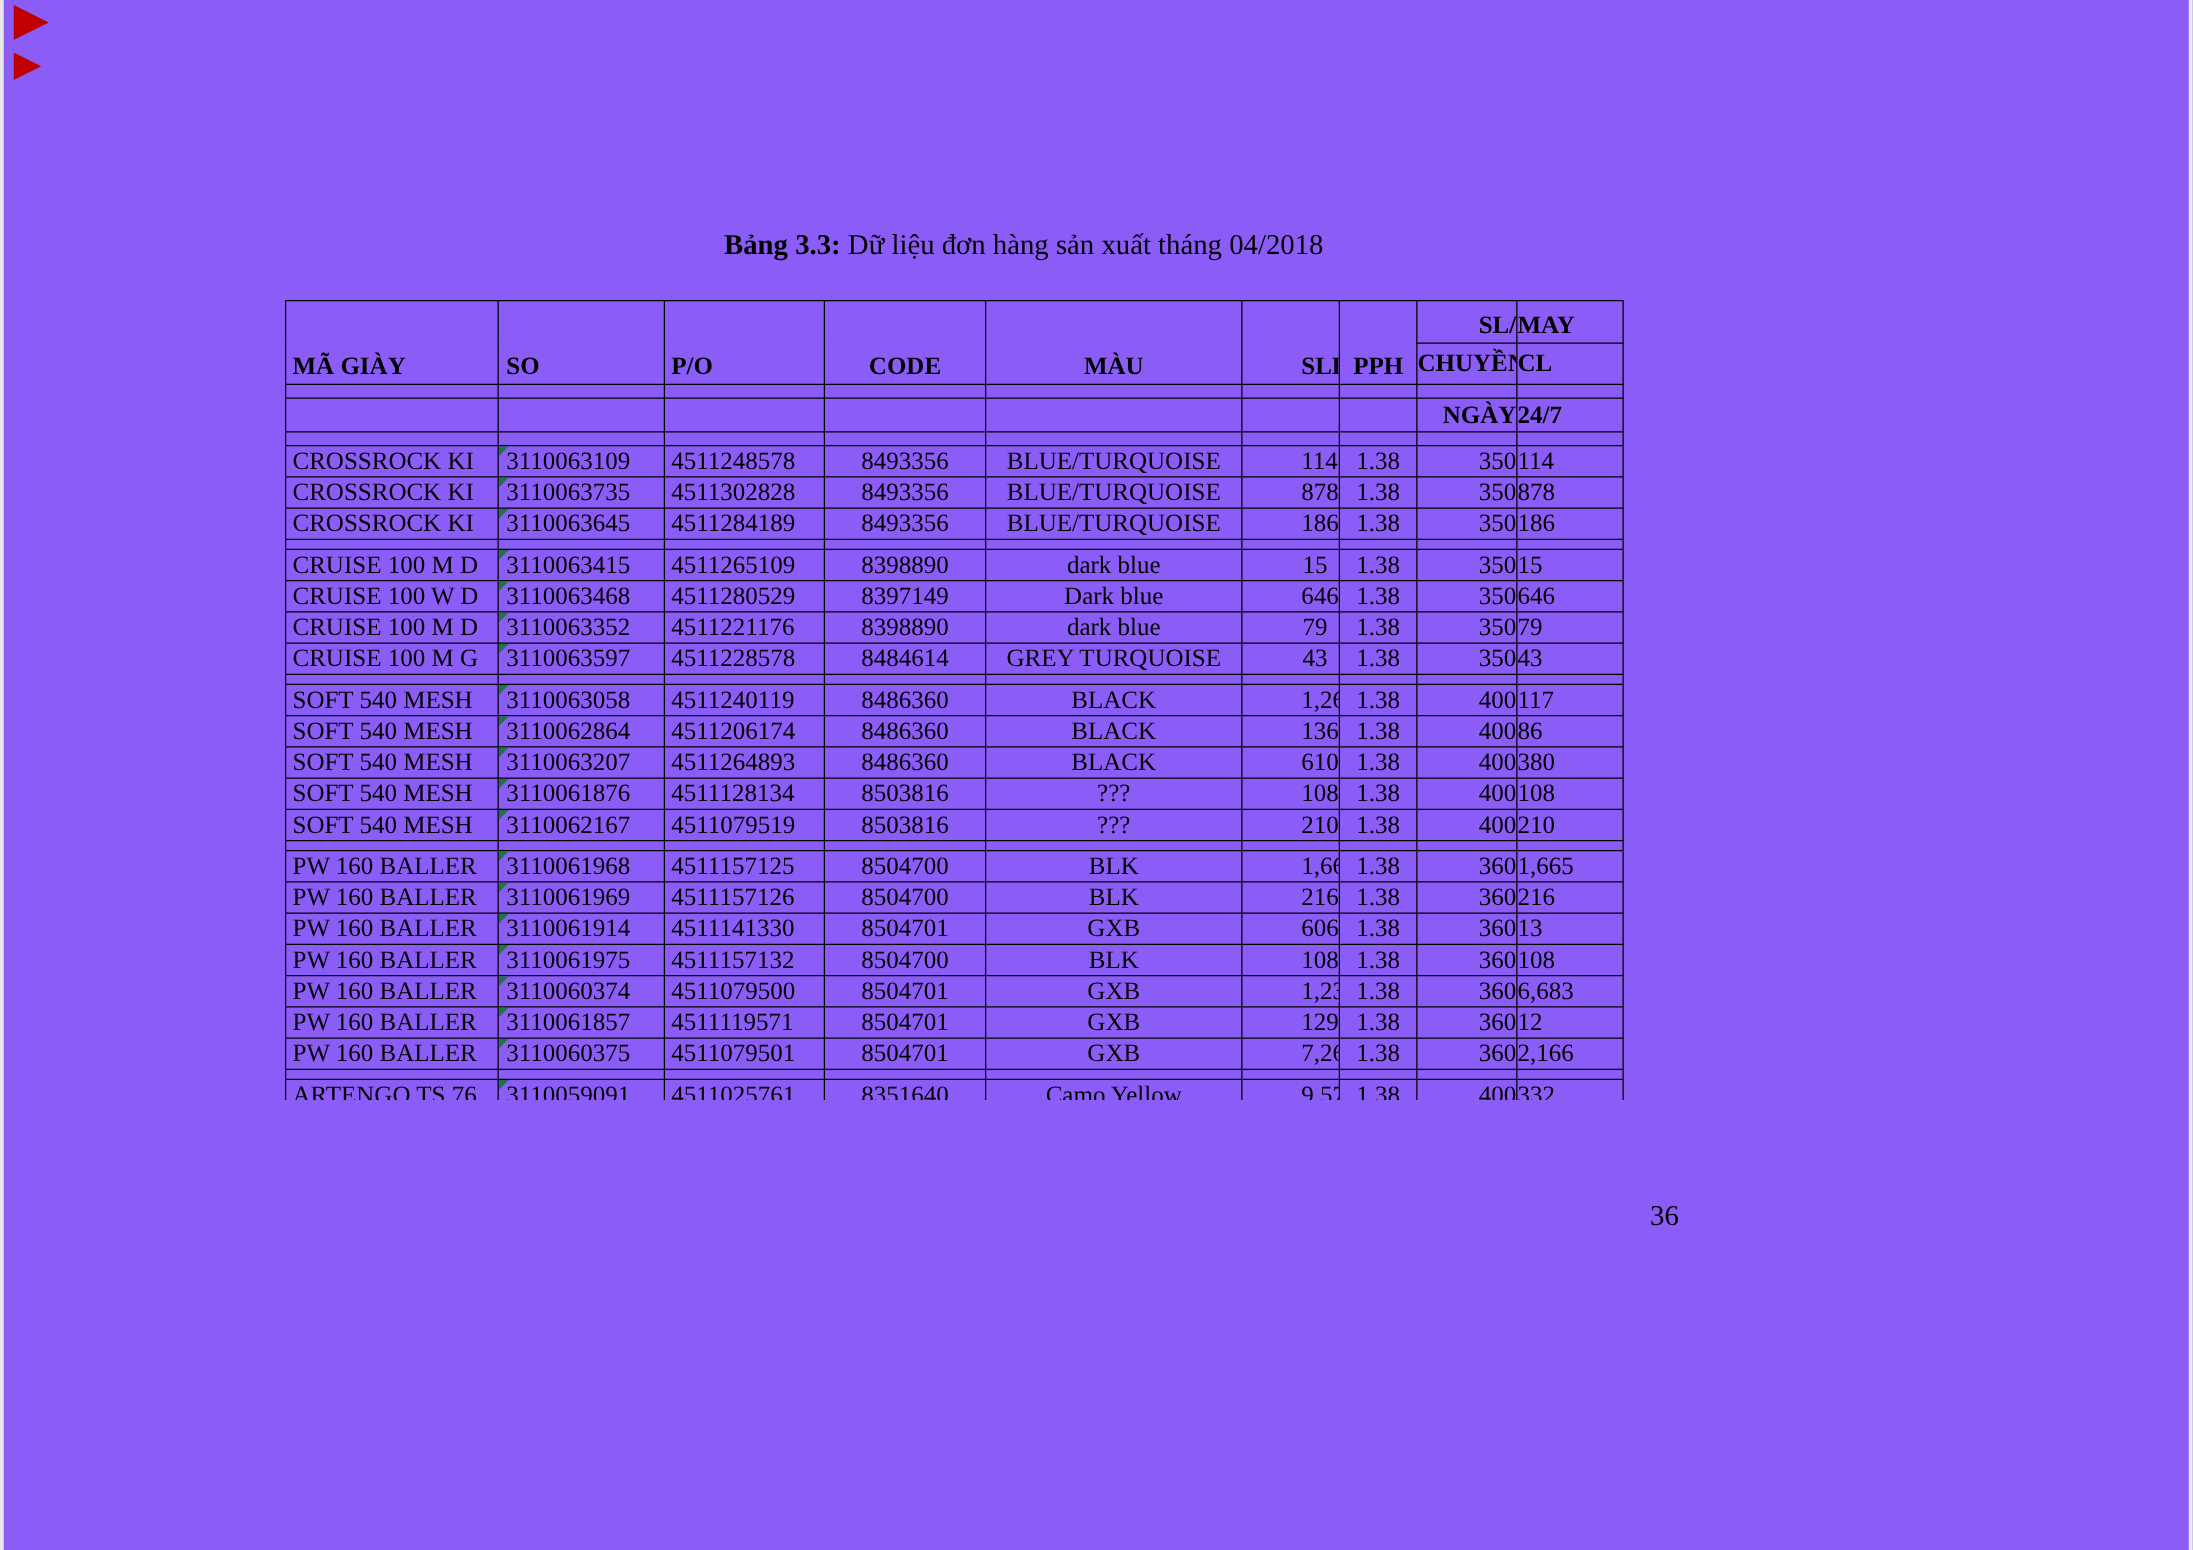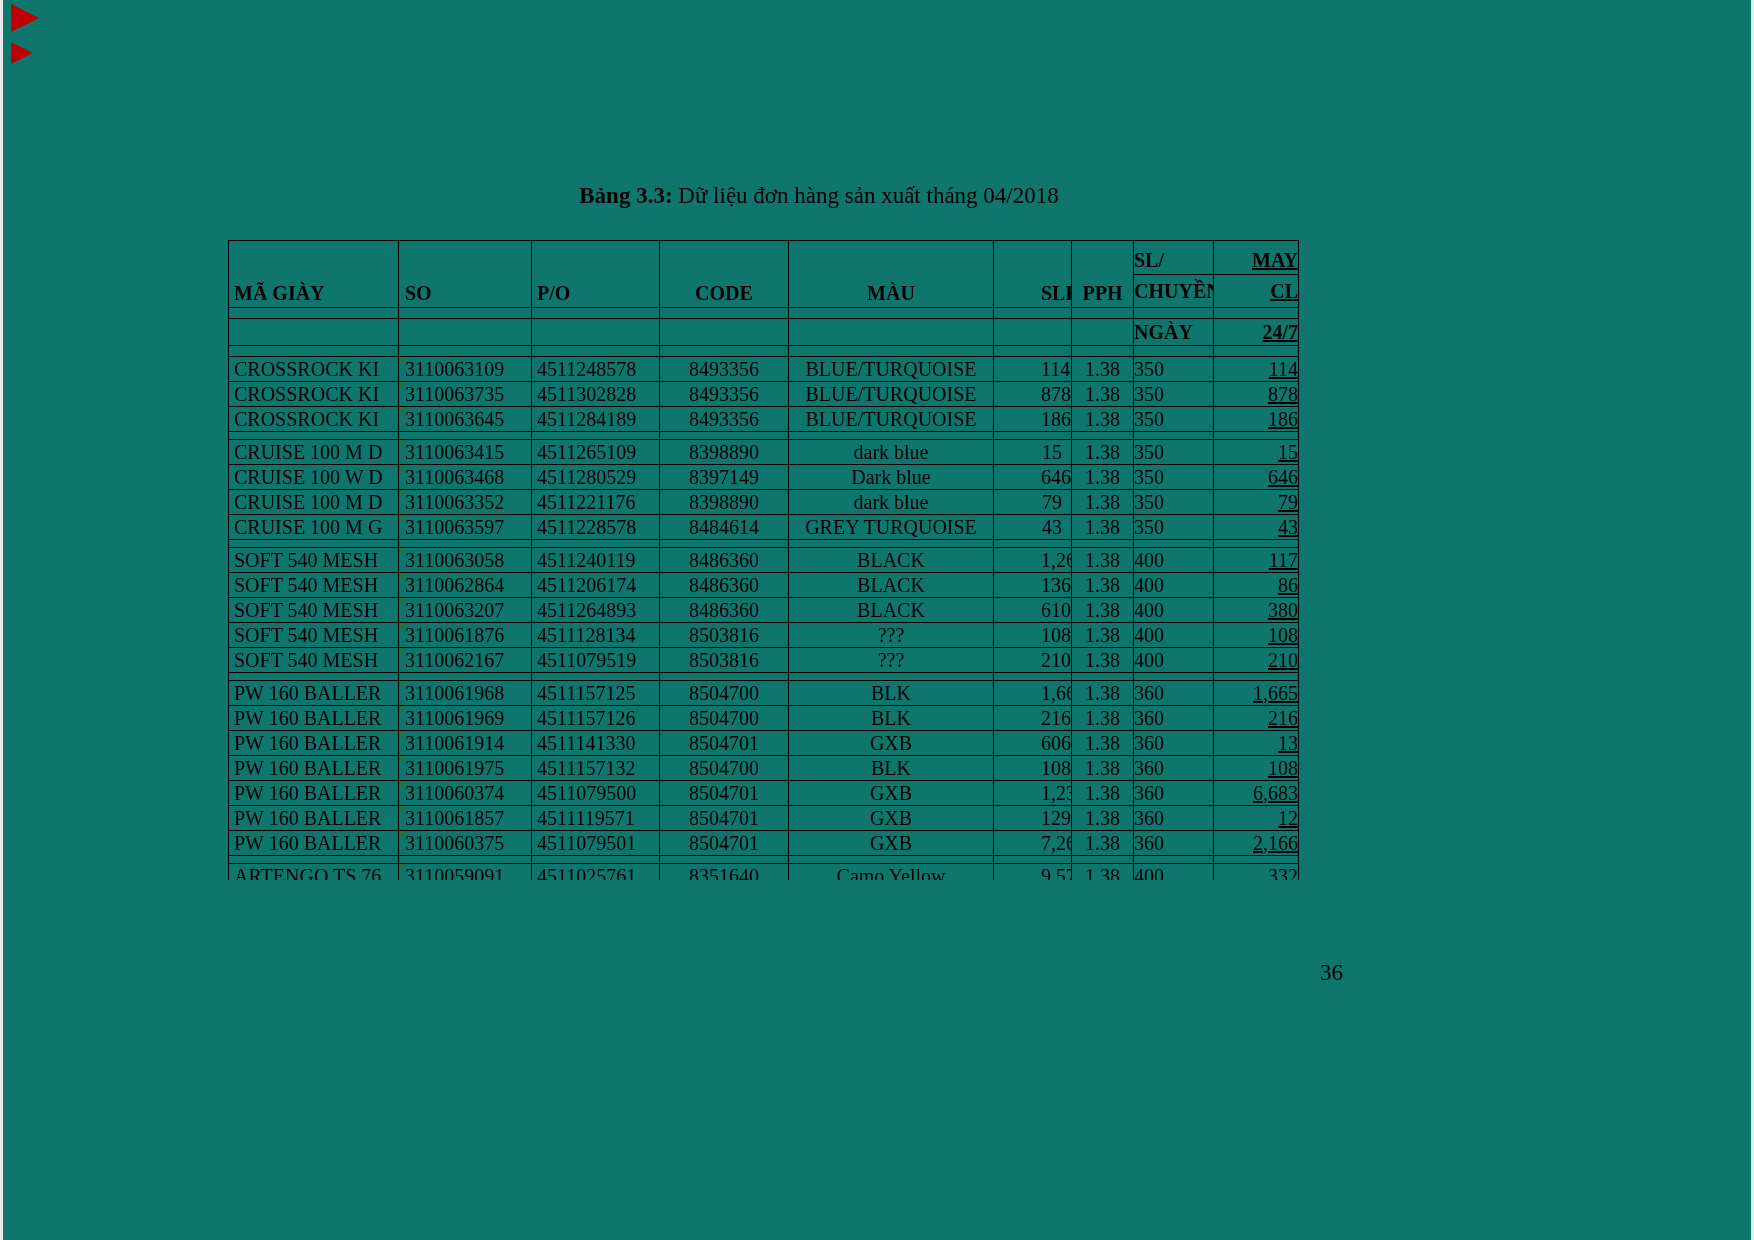--- a/index.html
+++ b/index.html
@@ -1,17 +1,17 @@
 <!DOCTYPE html>
 <html><head>
 <meta charset="utf-8">
 <style>
   html,body { margin:0; padding:0; background:#e8e8e8; }
   .page {
-    position:relative; width:1748px; height:1240px; background:#0f766e;
+    position:relative; width:1748px; height:1240px; background:#8b5cf6;
     font-family:"Liberation Serif","DejaVu Serif",serif; color:#000;
     overflow:hidden; margin:0 auto;
   }
   
   .corner-mark { position:absolute; width:0; height:0;
     border-left:28px solid #c00000; border-top:14px solid transparent; border-bottom:14px solid transparent; }
   .corner-mark.m1 { left:8px; top:4px; }
   .corner-mark.m2 { left:8px; top:42px; border-left-width:22px; border-top-width:11px; border-bottom-width:11px; }
 
   .caption { position:absolute; top:183px; left:0; width:1632px; text-align:center; font-size:23px; }
@@ -34,22 +34,22 @@
 
   tr.sep td { border-top:0; border-bottom:0; height:7px; }
 
   .c0 { text-align:left;  padding-left:5px; }
   .c1 { text-align:left;  padding-left:6px; position:relative; }
   .c2 { text-align:left;  padding-left:5px; }
   .c3 { text-align:center; }
   .c4 { text-align:center; }
   .c5 { text-align:right; padding-right:9px;padding-left:47px; }
   .c6 { text-align:center; }
-  .c7 { text-align:left; }
-  .c8 { text-align:right;text-decoration:underline; }
+  .c7 { text-align:right; }
+  .c8 { text-align:left; }
 
   .flag { position:absolute; left:0; top:0; width:0; height:0;
           border-top:8px solid #217346; border-right:8px solid transparent; }
 
   .source { position:absolute; top:936px; right:389px; font-style:italic; font-size:23px; }
   .pageno { position:absolute; top:960px; left:1317px; font-size:23px; }
 </style>
 </head>
 <body>
 

